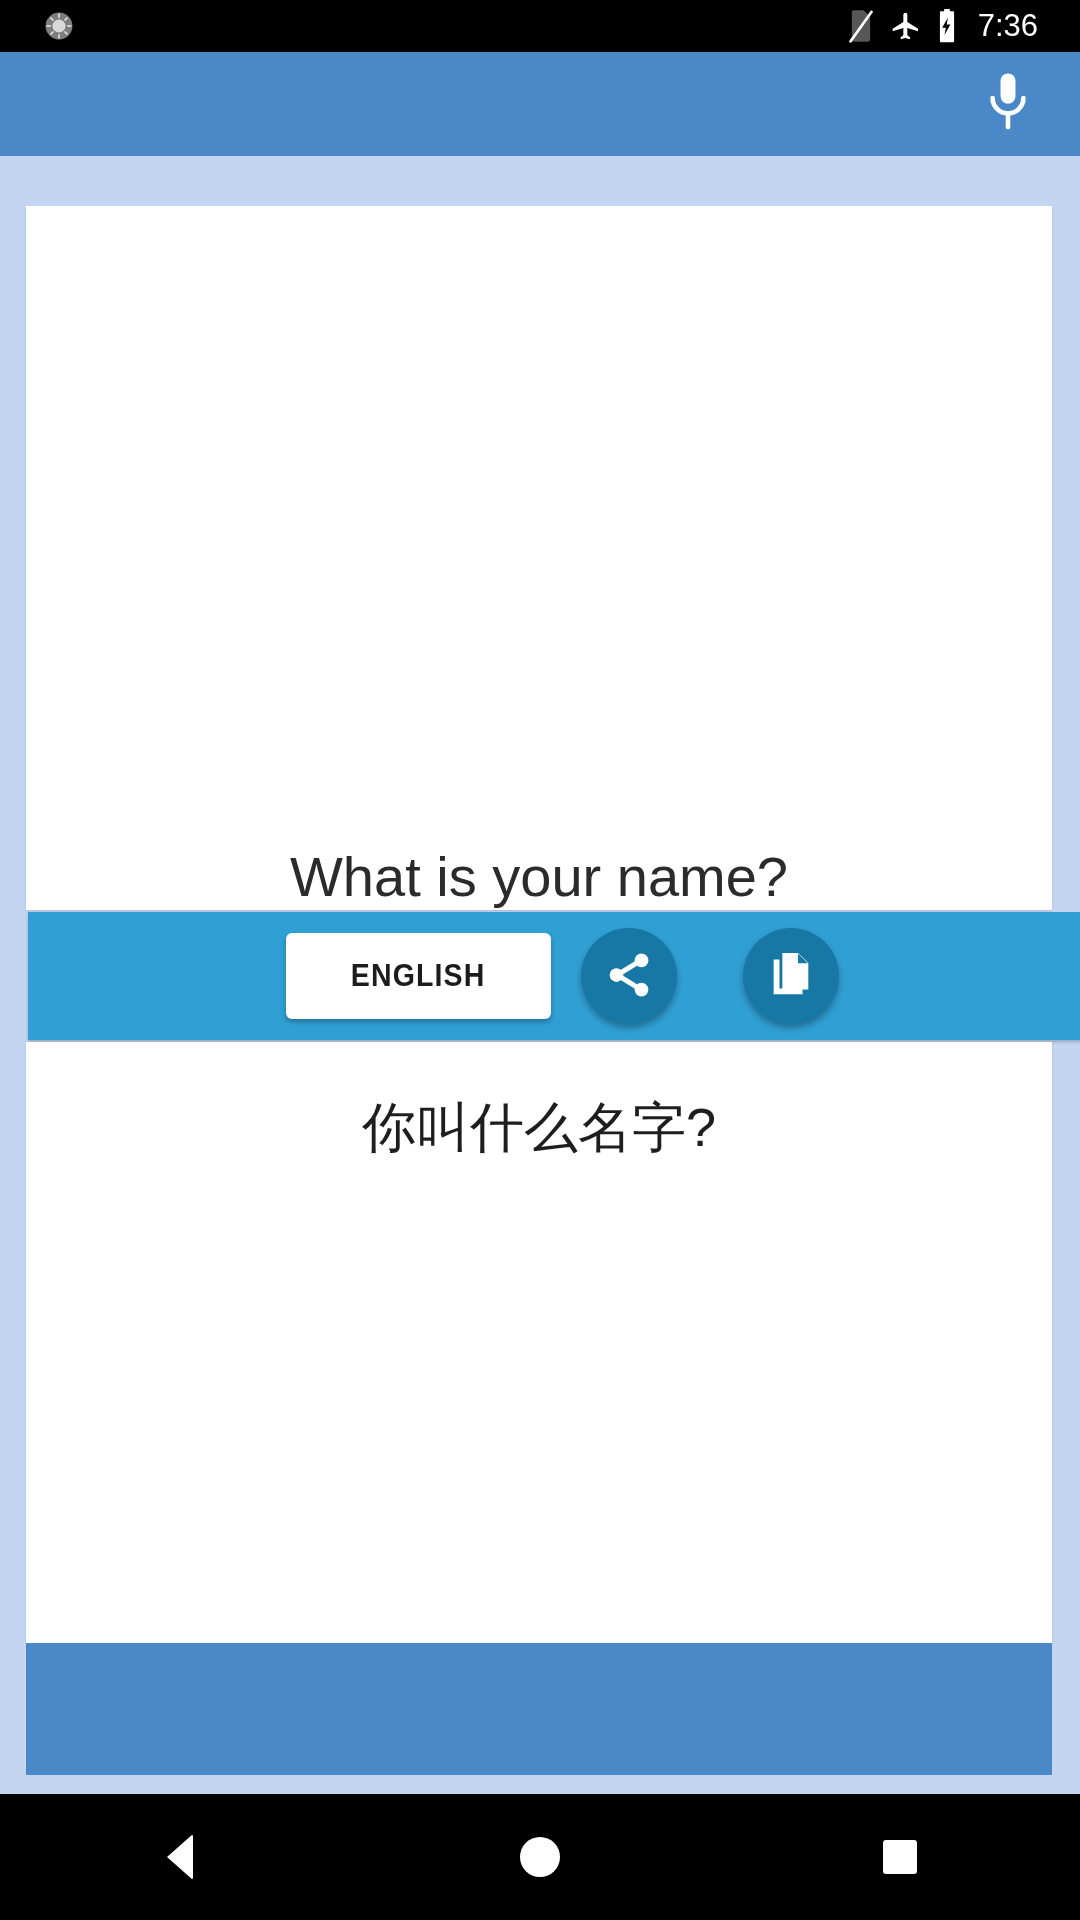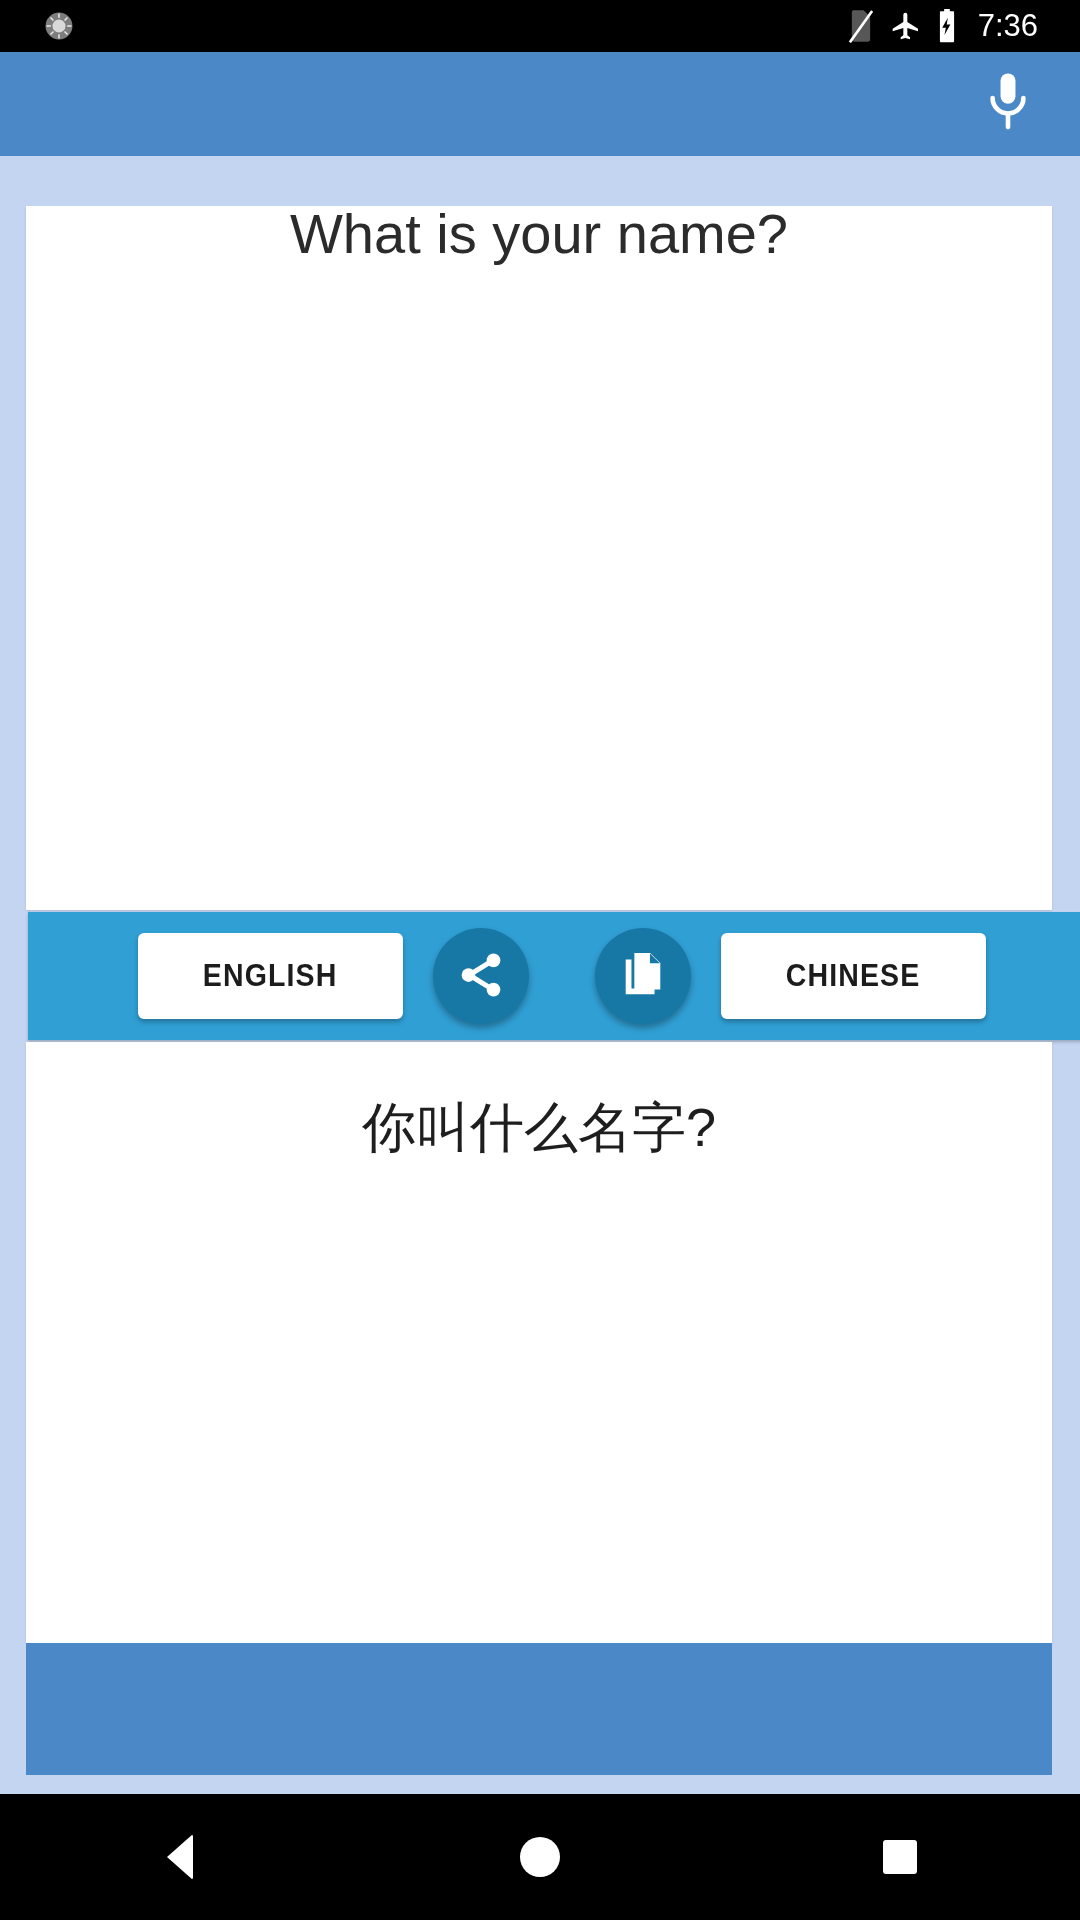--- a/index.html
+++ b/index.html
@@ -86,21 +86,21 @@
   }
 
   #source-card {
     position: absolute;
     left: 0; top: 0;
     width: 1026px;
     height: 704px;
     background: #ffffff;
     box-sizing: border-box;
     display: flex;
-    align-items: flex-start;
+    align-items: flex-end;
     justify-content: center;
     box-shadow: 0 1px 2px rgba(0,0,0,0.12);
   }
   #source-text {
     font-size: 56px;
     color: #2b2b2b;
     font-weight: 300;
     text-align: center;
     padding: 0 40px;
     line-height: 1.2;
@@ -313,23 +313,20 @@
       <button class="fab">
         <span>
           <svg width="48" height="50" viewBox="0 0 24 26">
             <path d="M3 5h3v15h12v3H3z" fill="#ffffff"></path>
             <path d="M7.5 1.5h8.2L21 6.8V20.5H7.5z" fill="#ffffff"></path>
             <path d="M15.6 1.8v5.1H20.8z" fill="#1778a6"></path>
           </svg>
         </span>
       </button>
 
-      <button class="lang-button">
-        <span>CHINESE</span>
-      </button>
     </div>
 
     <div id="target-card">
       <div id="target-text">你叫什么名字?</div>
     </div>
 
     <div id="footer-block"></div>
   </div>
 
   <div id="nav-bar">

